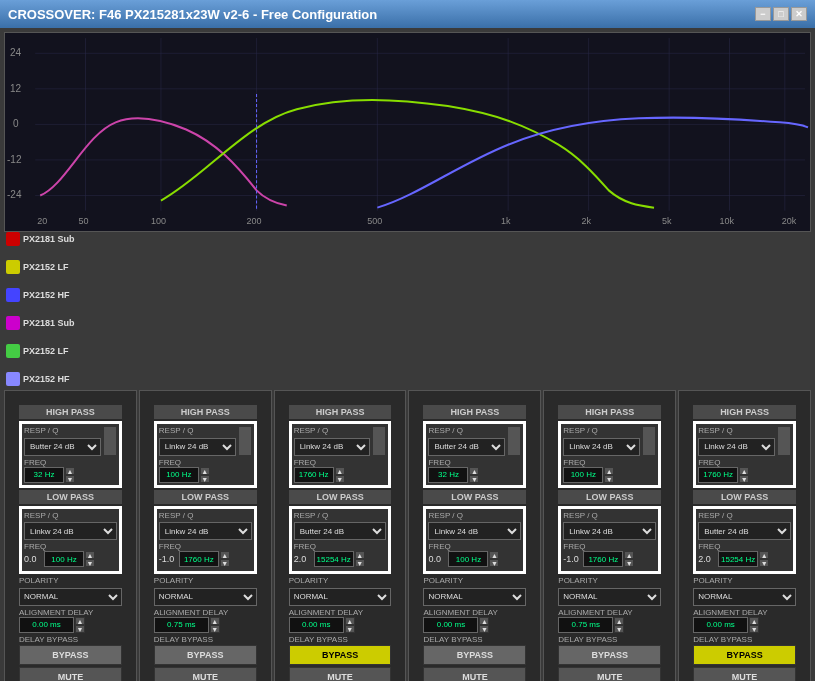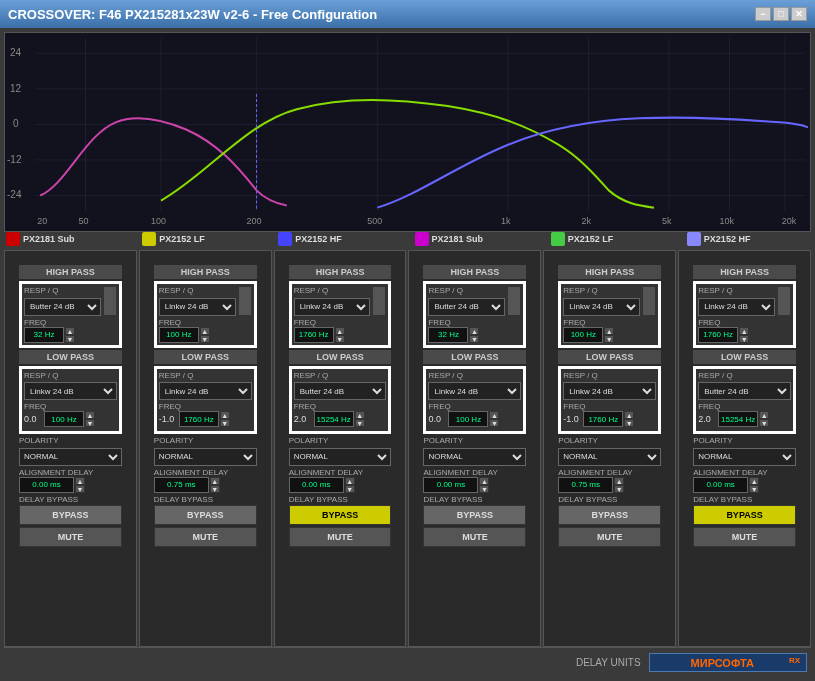--- a/index.html
+++ b/index.html
@@ -272,21 +272,21 @@
 
           <path d="M 155,165 C 200,140 240,88 290,75 C 340,62 390,65 440,72 C 490,80 520,92 550,110 C 570,122 585,138 600,155 C 615,168 630,170 645,172" stroke="#88dd00" stroke-width="2" fill="none"></path>
 
           <path d="M 370,172 C 410,160 450,130 500,110 C 540,94 580,86 630,84 C 680,82 720,84 770,88 C 785,89 793,91 798,93" stroke="#6666ff" stroke-width="2" fill="none"></path>
 
           <line x1="250" y1="60" x2="250" y2="175" stroke="#6666ff" stroke-width="1" stroke-dasharray="3,2"></line>
         </svg>
       </div>
     </div>
 
-    <div style="display:flex; gap:10px; margin-bottom:2px;">
+    <div style="display:flex; gap:10px; margin-bottom:2px;flex-direction:column;">
 
       <div style="flex:1; display:flex; align-items:center; gap:3px; padding:2px;">
         <div style="width:14px;height:14px;background:#cc0000;border-radius:2px;"></div>
         <span style="font-size:9px;color:#ddd;font-weight:bold;">PX2181 Sub</span>
       </div>
       <div style="flex:1; display:flex; align-items:center; gap:3px; padding:2px;">
         <div style="width:14px;height:14px;background:#cccc00;border-radius:2px;"></div>
         <span style="font-size:9px;color:#ddd;font-weight:bold;">PX2152 LF</span>
       </div>
       <div style="flex:1; display:flex; align-items:center; gap:3px; padding:2px;">

